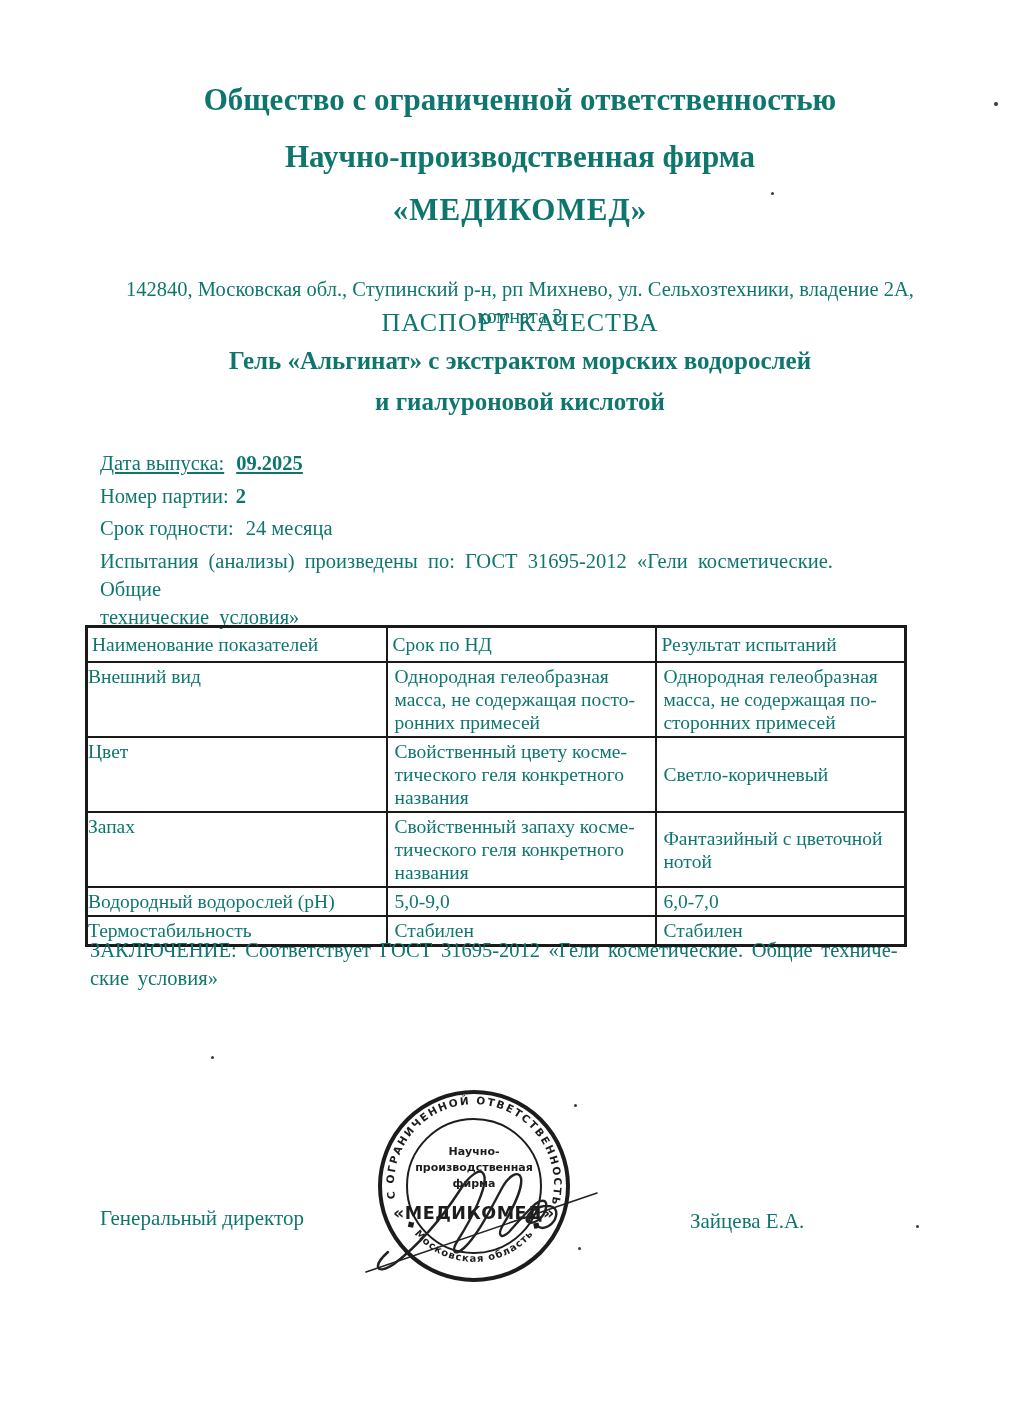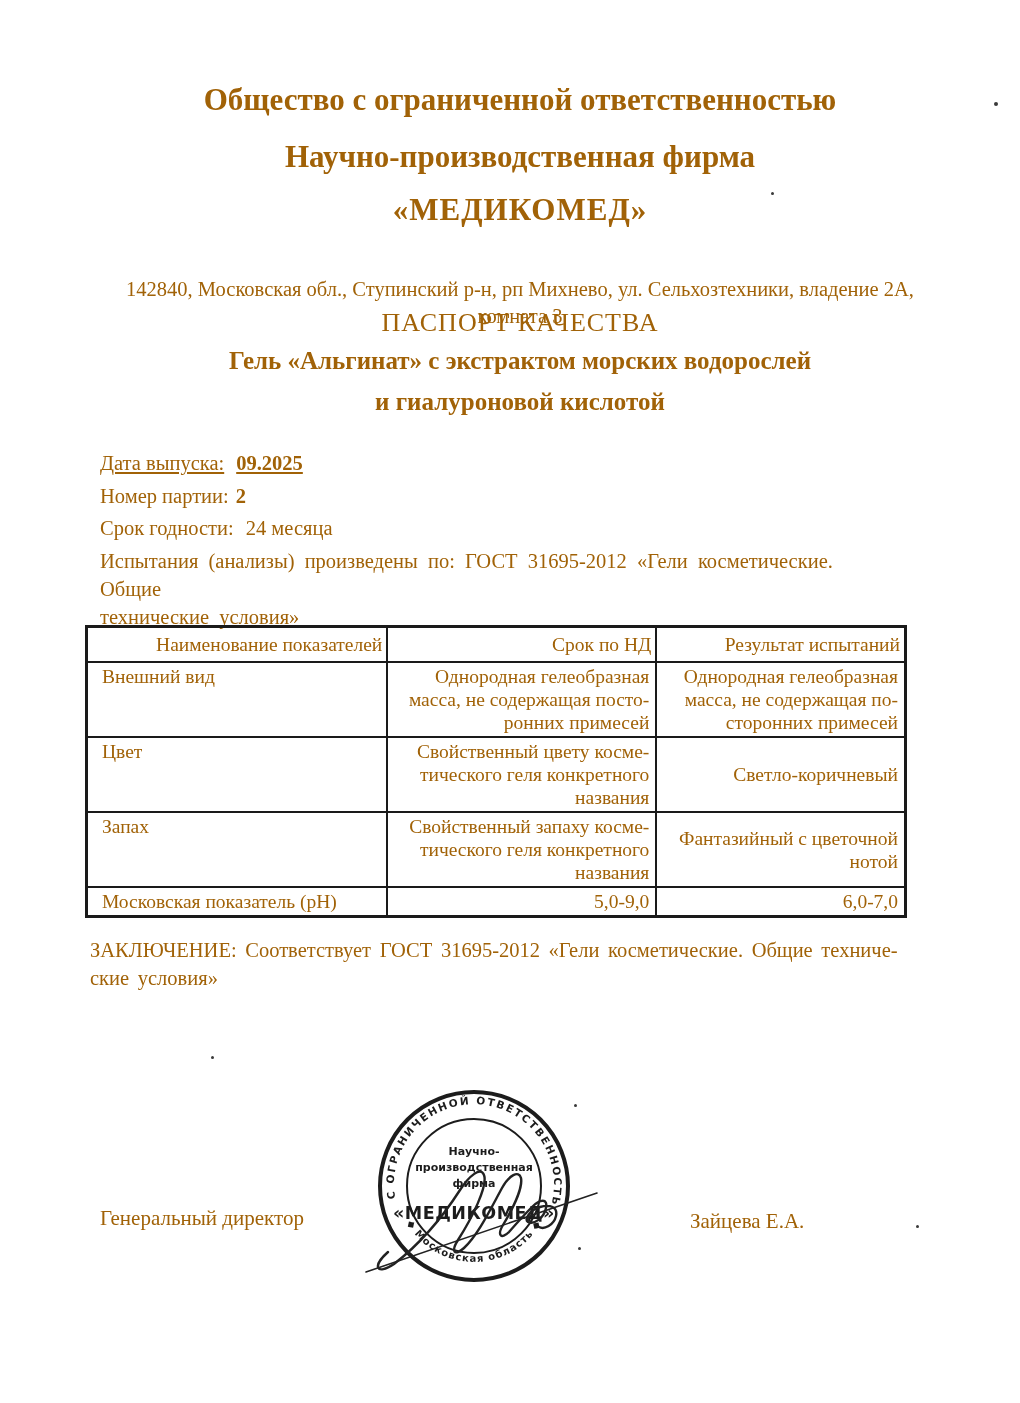--- a/index.html
+++ b/index.html
@@ -1,18 +1,18 @@
 <!DOCTYPE html>
 <html lang="ru"><head>
 <meta charset="utf-8">
 <style>
   html,body { margin:0; padding:0; background:#ffffff; }
   .page {
     position:relative; width:1020px; height:1403px; background:#ffffff;
-    font-family:"Liberation Serif","DejaVu Serif",serif; color:#a16207;
+    font-family:"Liberation Serif","DejaVu Serif",serif; color:#0f766e;
     overflow:hidden;
   }
   .abs { position:absolute; }
   .centered { left:30px; right:10px; text-align:center; }
 
   .org-line   { font-size:31px; font-weight:bold; }
   #org1 { top:82px; }
   #org2 { top:139px; }
   #org3 { top:192px; letter-spacing:1px; }
   #addr { top:232px; font-size:20.5px; line-height:27px; white-space:pre-line;margin-top:44px; }
@@ -34,26 +34,26 @@
     left:100px; top:547px; width:792px; font-size:20.5px; line-height:28px;
     white-space:pre-line; word-spacing:5px;
   }
 
   #qtable {
     position:absolute; left:85px; top:625px; width:822px;
     border-collapse:collapse; border:3px solid #1a1a1a;
   }
   #qtable th, #qtable td {
     border:2px solid #1a1a1a; font-size:19.5px; line-height:23px;
-    font-weight:normal; padding:2px 6px; text-align:right;
+    font-weight:normal; padding:2px 6px; text-align:left;
     vertical-align:middle; white-space:pre-line;
   }
   #qtable th { padding:5px 4px; }
   #qtable tbody td:first-child {
-    text-align:left; vertical-align:top; padding-left:14px;
+    text-align:left; vertical-align:top; padding-left:0;
   }
 
   #conclusion {
     left:90px; top:936px; width:818px; font-size:20.5px; line-height:28px;
     white-space:pre-line; word-spacing:3.5px;
   }
 
   .signoff { font-size:21px; }
   #director { left:100px; top:1206px; }
   #signer  { left:690px; top:1209px; }
@@ -132,23 +132,28 @@
       </tr>
       <tr>
         <td>Запах</td>
         <td>Свойственный запаху косме-
 тического геля конкретного
 названия</td>
         <td>Фантазийный с цветочной
 нотой</td>
       </tr>
       <tr>
-        <td>Московская показатель (pH)</td>
+        <td>Водородный водорослей (pH)</td>
         <td>5,0-9,0</td>
         <td>6,0-7,0</td>
+      </tr>
+      <tr>
+        <td>Термостабильность</td>
+        <td>Стабилен</td>
+        <td>Стабилен</td>
       </tr>
     </tbody>
   </table>
 
   <div id="conclusion" class="abs">ЗАКЛЮЧЕНИЕ: Соответствует ГОСТ 31695-2012 «Гели косметические. Общие техниче-
 ские условия»</div>
 
   <div id="director" class="abs signoff">Генеральный директор</div>
   <div id="signer" class="abs signoff">Зайцева Е.А.</div>
 

